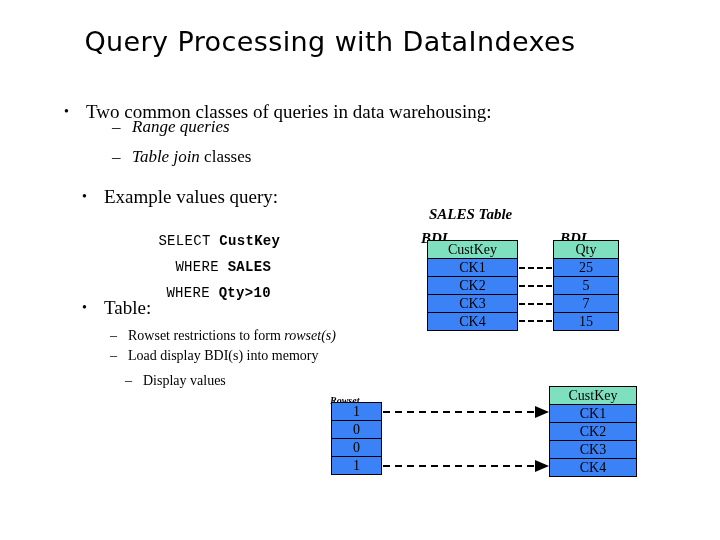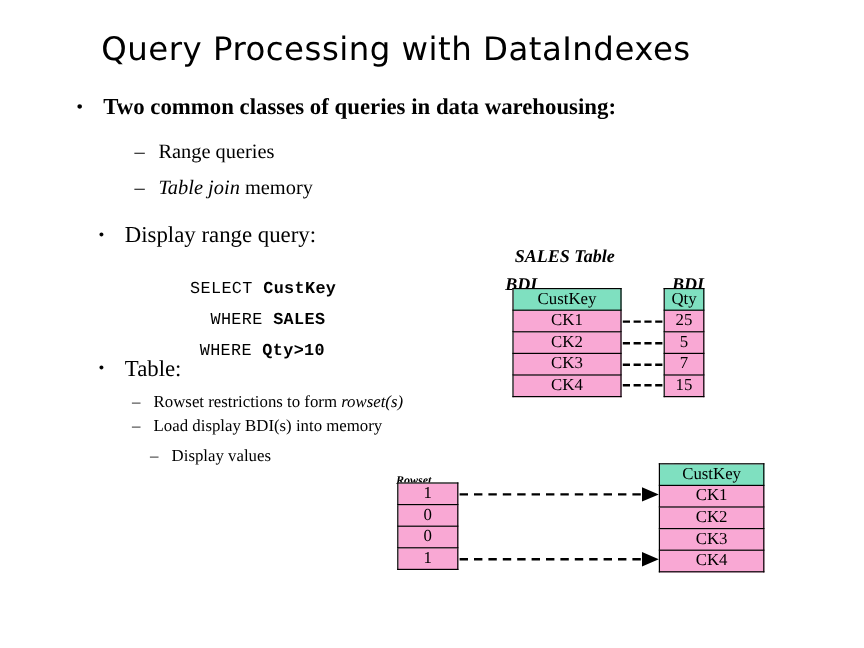--- a/index.html
+++ b/index.html
@@ -88,21 +88,21 @@
     border-collapse: collapse;
     background: #ffffff;
   }
   .grid td {
     border: 1px solid #000000;
     text-align: center;
     font-size: 14px;
     padding: 0;
     line-height: 17px;
     height: 17px;
-    background: #f9a8d4;
+    background: #3b82f6;
   }
   .grid td.hdr {
     background: #7FE0C0;
   }
 
   
   .conn {
     position: absolute;
     height: 0;
     border-top: 2px dashed #000000;
@@ -114,34 +114,34 @@
     width: 720px;
     height: 540px;
     pointer-events: none;
   }
 </style>
 </head>
 <body>
 
 <div id="slide-title">Query Processing with DataIndexes</div>
 
-<div class="l1" style="left:64px; top:79px;font-weight:bold;">
+<div class="l1" style="left:64px; top:101px;">
   <span class="bullet">•</span><span>Two common classes of queries in data warehousing:</span>
 </div>
 
-<div class="l2" style="left:112px; top:117px;">
+<div class="l2" style="left:112px; top:117px;font-style:italic;">
   <span class="dash">–</span><span>Range queries</span>
 </div>
 
 <div class="l2" style="left:112px; top:147px;">
-  <span class="dash">–</span><span class="it">Table join</span><span> memory</span>
+  <span class="dash">–</span><span class="it">Table join</span><span> classes</span>
 </div>
 
 <div class="l1" style="left:82px; top:186px;">
-  <span class="bullet">•</span><span>Display range query:</span>
+  <span class="bullet">•</span><span>Example values query:</span>
 </div>
 
 <div class="sql" style="left:141px; top:217px;">
   <span class="kw">SELECT</span><span> </span><span class="id">CustKey</span>
 </div>
 <div class="sql" style="left:158px; top:243px;">
   <span class="kw">WHERE</span><span> </span><span class="id">SALES</span>
 </div>
 <div class="sql" style="left:149px; top:269px;">
   <span class="kw">WHERE</span><span> </span><span class="id">Qty&gt;10</span>
@@ -178,21 +178,21 @@
       </tr>
   <tr>
         <td>CK3</td>
       </tr>
   <tr>
         <td>CK4</td>
       </tr>
 </tbody>
   </table>
 
-<table class="grid" style="left:553px; top:240px; width:34px;">
+<table class="grid" style="left:553px; top:240px; width:66px;">
   <tbody>
       <tr>
     <td class="hdr">Qty</td>
   </tr>
   <tr>
         <td>25</td>
       </tr>
   <tr>
         <td>5</td>
       </tr>

